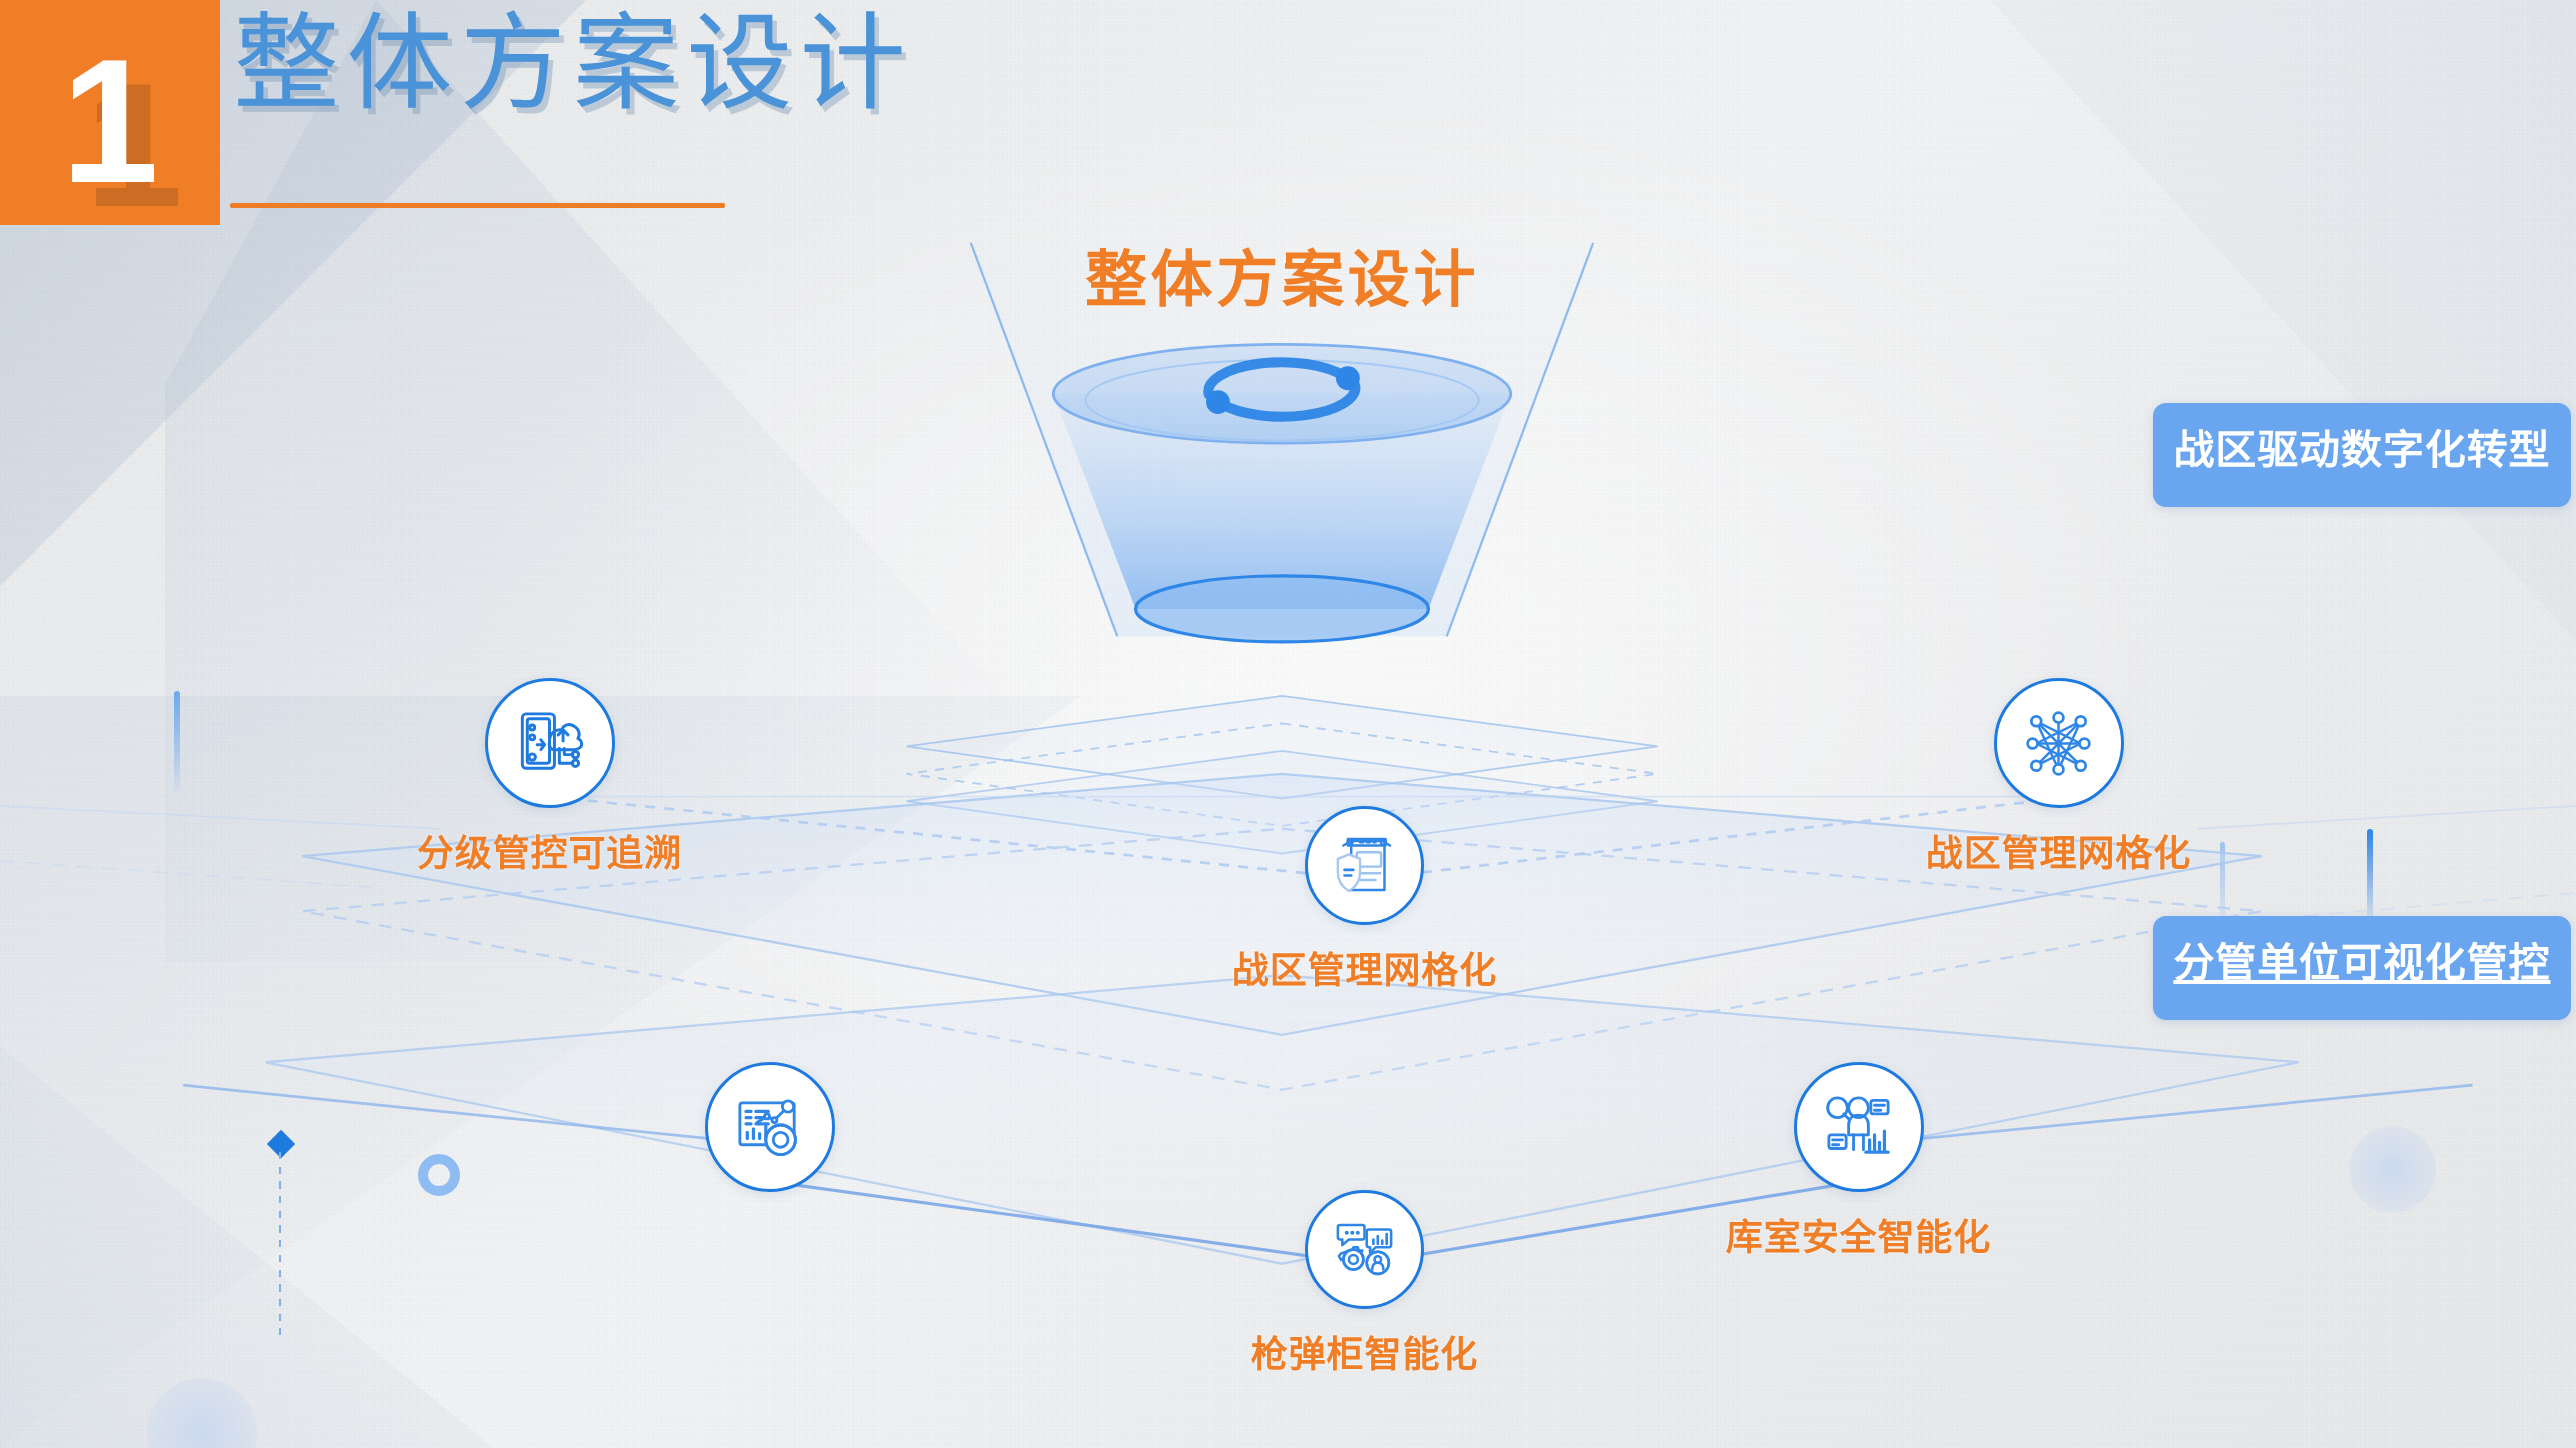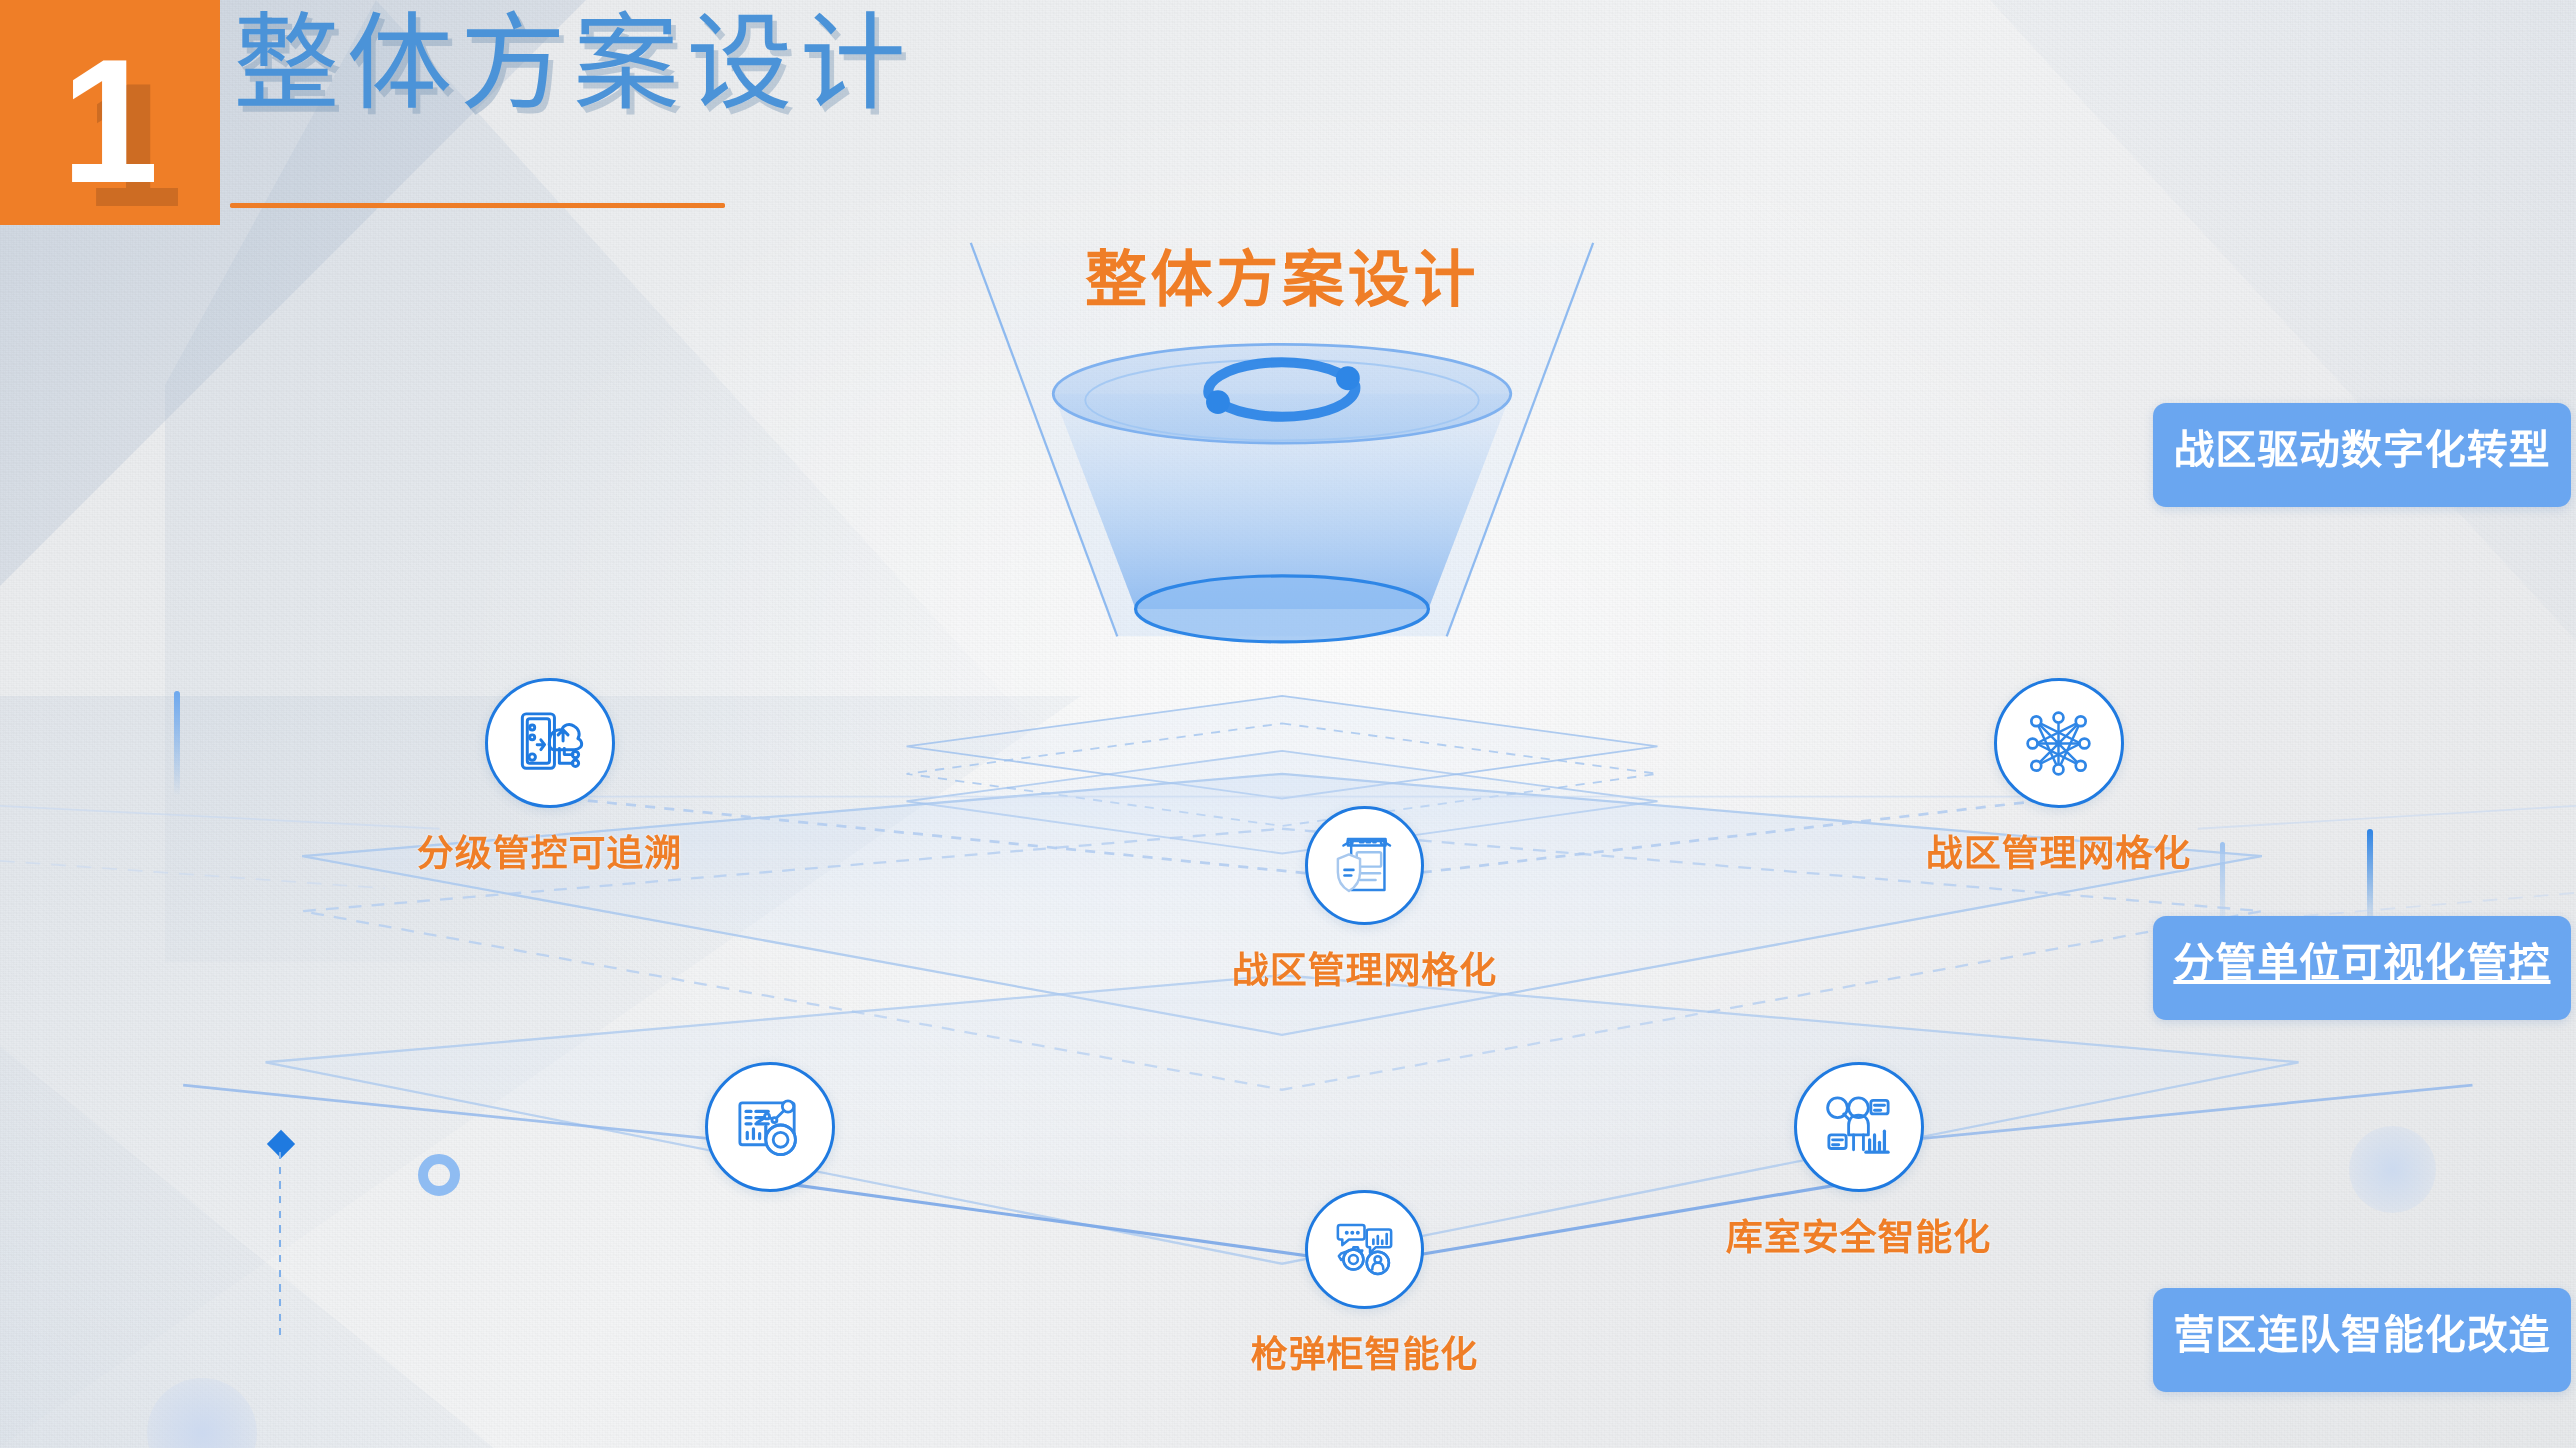--- a/index.html
+++ b/index.html
@@ -444,21 +444,20 @@
           <circle cx="44" cy="44" r="10"></circle>
         <circle cx="44" cy="41" r="3"></circle>
         <path d="M39 50 c0,-4 2,-6 5,-6 3,0 5,2 5,6"></path>
       </svg>
     </div>
     <div class="caption">枪弹柜智能化</div>
   </div>
 
   <div class="badge" id="badge-0">战区驱动数字化转型</div>
   <div class="badge" id="badge-1">分管单位可视化管控</div>
-  <div class="badge" id="badge-2">营区连队智能化改造</div>
 
   <div class="deco" id="deco-vline-l"></div>
   <div class="deco" id="deco-vline-r"></div>
   <div class="deco" id="deco-vline-far-r"></div>
   <div class="deco" id="deco-diamond"></div>
   <div class="deco" id="deco-dash"></div>
   <div class="deco" id="deco-ring"></div>
   <div class="deco" id="deco-blob-a"></div>
   <div class="deco" id="deco-blob-b"></div>
 

